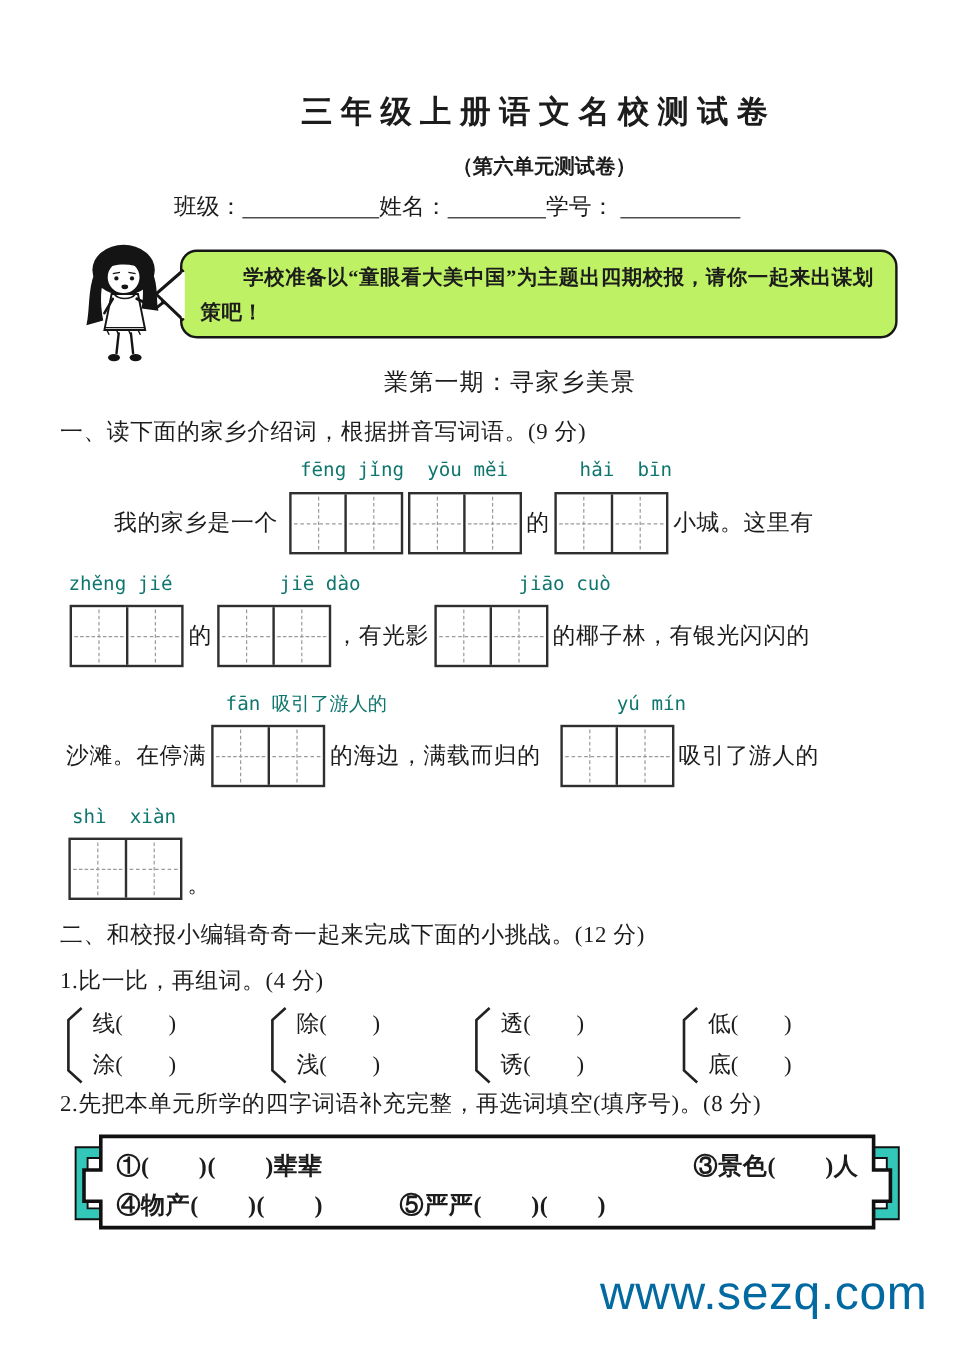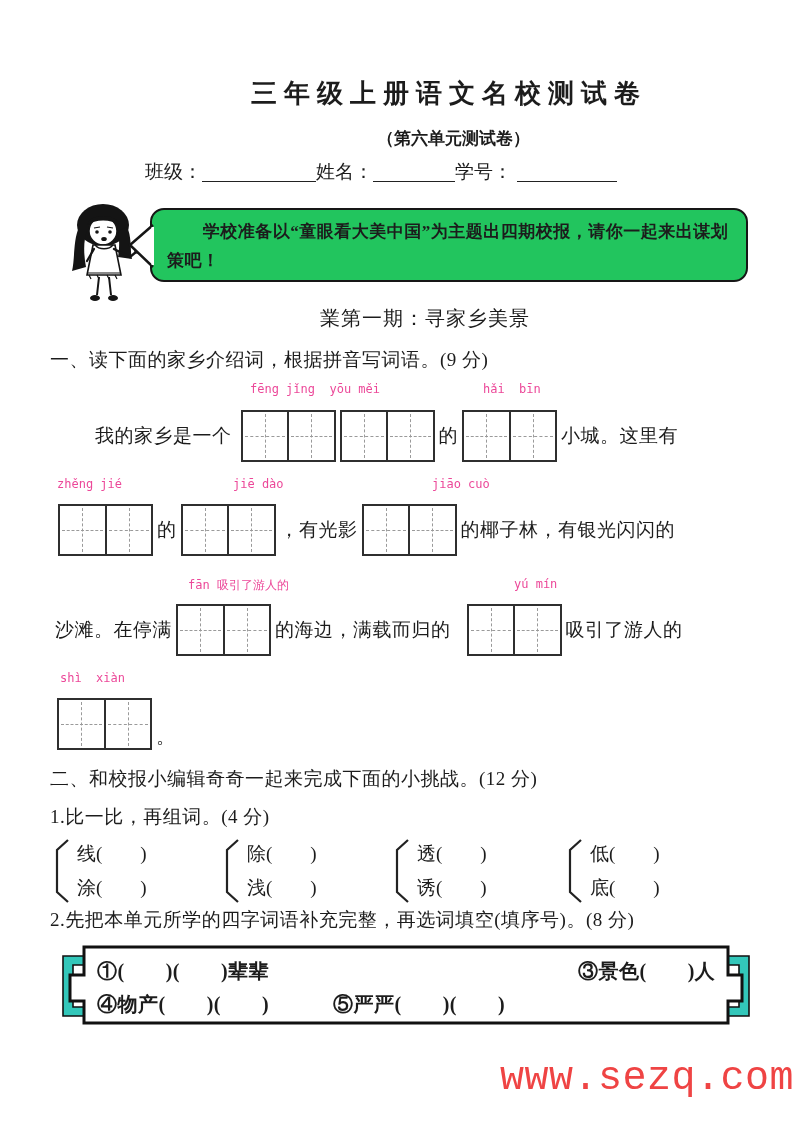--- a/index.html
+++ b/index.html
@@ -3,37 +3,37 @@
 <meta charset="utf-8">
 <style>
   html,body{margin:0;padding:0;background:#fff;}
   .page{position:relative;width:800px;height:1131px;background:#fff;overflow:hidden;
         font-family:"Liberation Serif","DejaVu Serif",serif;color:#1c1c1c;}
   .abs{position:absolute;}
   .title{font-size:26px;font-weight:bold;letter-spacing:7px;white-space:nowrap;}
   .subtitle{font-size:17px;font-weight:bold;white-space:nowrap;}
   .info{font-size:19px;white-space:nowrap;}
   .uline{display:inline-block;border-bottom:1.6px solid #222;height:20px;vertical-align:-4px;}
-  .bubble{box-sizing:border-box;border:2.5px solid #161616;border-radius:14px;background:#22c55e;
+  .bubble{box-sizing:border-box;border:2.5px solid #161616;border-radius:14px;background:#bef264;
           font-size:17px;font-weight:bold;line-height:29px;padding:7px 13px 6px 15px;letter-spacing:0.5px;}
   .bubble .l1{text-indent:2.1em;}
   .heading{font-size:19px;white-space:nowrap;letter-spacing:0.5px;}
   .issue{font-size:20px;font-weight:normal;letter-spacing:1px;white-space:nowrap;}
-  .pinyin{font-family:"DejaVu Sans Mono",monospace;font-size:12px;white-space:pre;color:#ec4899;}
+  .pinyin{font-family:"DejaVu Sans Mono",monospace;font-size:16px;white-space:pre;color:#0f766e;}
   .wrow{display:flex;align-items:center;gap:4px;font-size:19px;white-space:nowrap;letter-spacing:0.5px;}
   .tian{width:95px;height:52px;border:2px solid #2f2f2f;display:flex;flex:none;background:#fff;box-sizing:border-box;}
   .tian .cell{position:relative;flex:1;}
   .tian .cell + .cell{border-left:2px solid #2f2f2f;}
   .tian .cell::before{content:"";position:absolute;left:50%;top:2px;bottom:2px;border-left:1px dashed #9a9a9a;}
   .tian .cell::after{content:"";position:absolute;top:50%;left:2px;right:2px;border-top:1px dashed #9a9a9a;}
   .pair-group{position:absolute;top:836px;height:70px;display:flex;align-items:center;gap:7px;}
   .pair-col div{font-size:19px;line-height:34px;white-space:nowrap;}
   .banner{position:absolute;left:60px;top:944px;width:692px;height:82px;}
   .banner .btxt{position:absolute;font-size:20px;font-weight:bold;white-space:nowrap;letter-spacing:0.5px;}
-  .watermark{font-family:Liberation Mono, monospace;font-size:40px;color:#ef4444;
+  .watermark{font-family:Liberation Sans, sans-serif;font-size:40px;color:#0369a1;
              letter-spacing:0.5px;white-space:nowrap;}
 </style>
 </head>
 <body>
 
 <div class="page">
 
   <div class="abs title" style="left:251px;top:76px;">三年级上册语文名校测试卷</div>
   <div class="abs subtitle" style="left:377px;top:127px;">（第六单元测试卷）</div>
 

